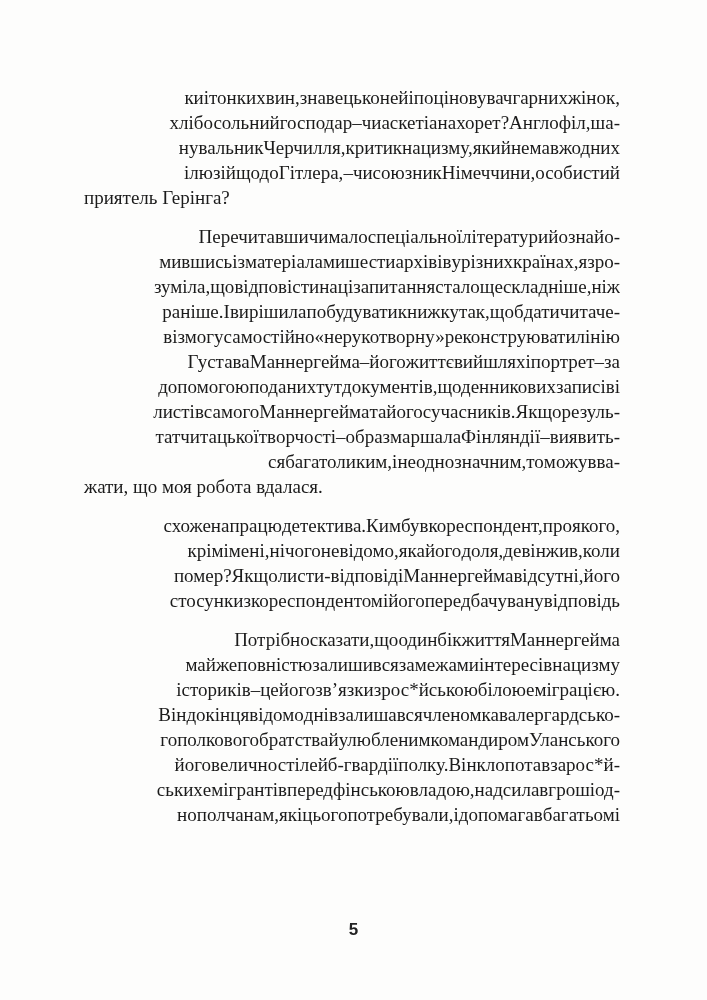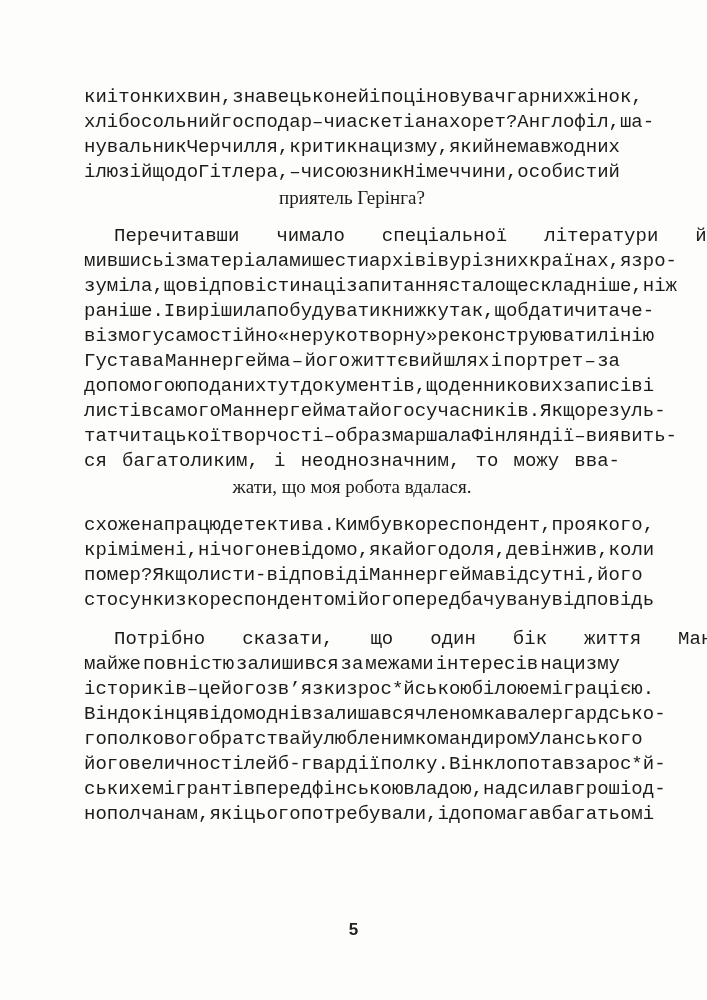--- a/index.html
+++ b/index.html
@@ -28,29 +28,27 @@
     margin-bottom: 4px;
   }
   .line {
     height: 25px;
     line-height: 25px;
     font-size: 19px;
     white-space: nowrap;
   }
   .line.just {
     display: flex;
-    justify-content: space-between;
-    font-family: Liberation Mono, monospace;
+    justify-content: flex-end;
   }
   .line.indent {
     padding-left: 30px;
-    gap: 37px;
   }
   .line.last {
-    text-align: center;
+    text-align: left;
   }
   .page-number {
     position: absolute;
     top: 920px;
     left: 0;
     width: 707px;
     text-align: center;
     font-family: "Liberation Sans", "DejaVu Sans", sans-serif;
     font-weight: bold;
     font-size: 17px;

